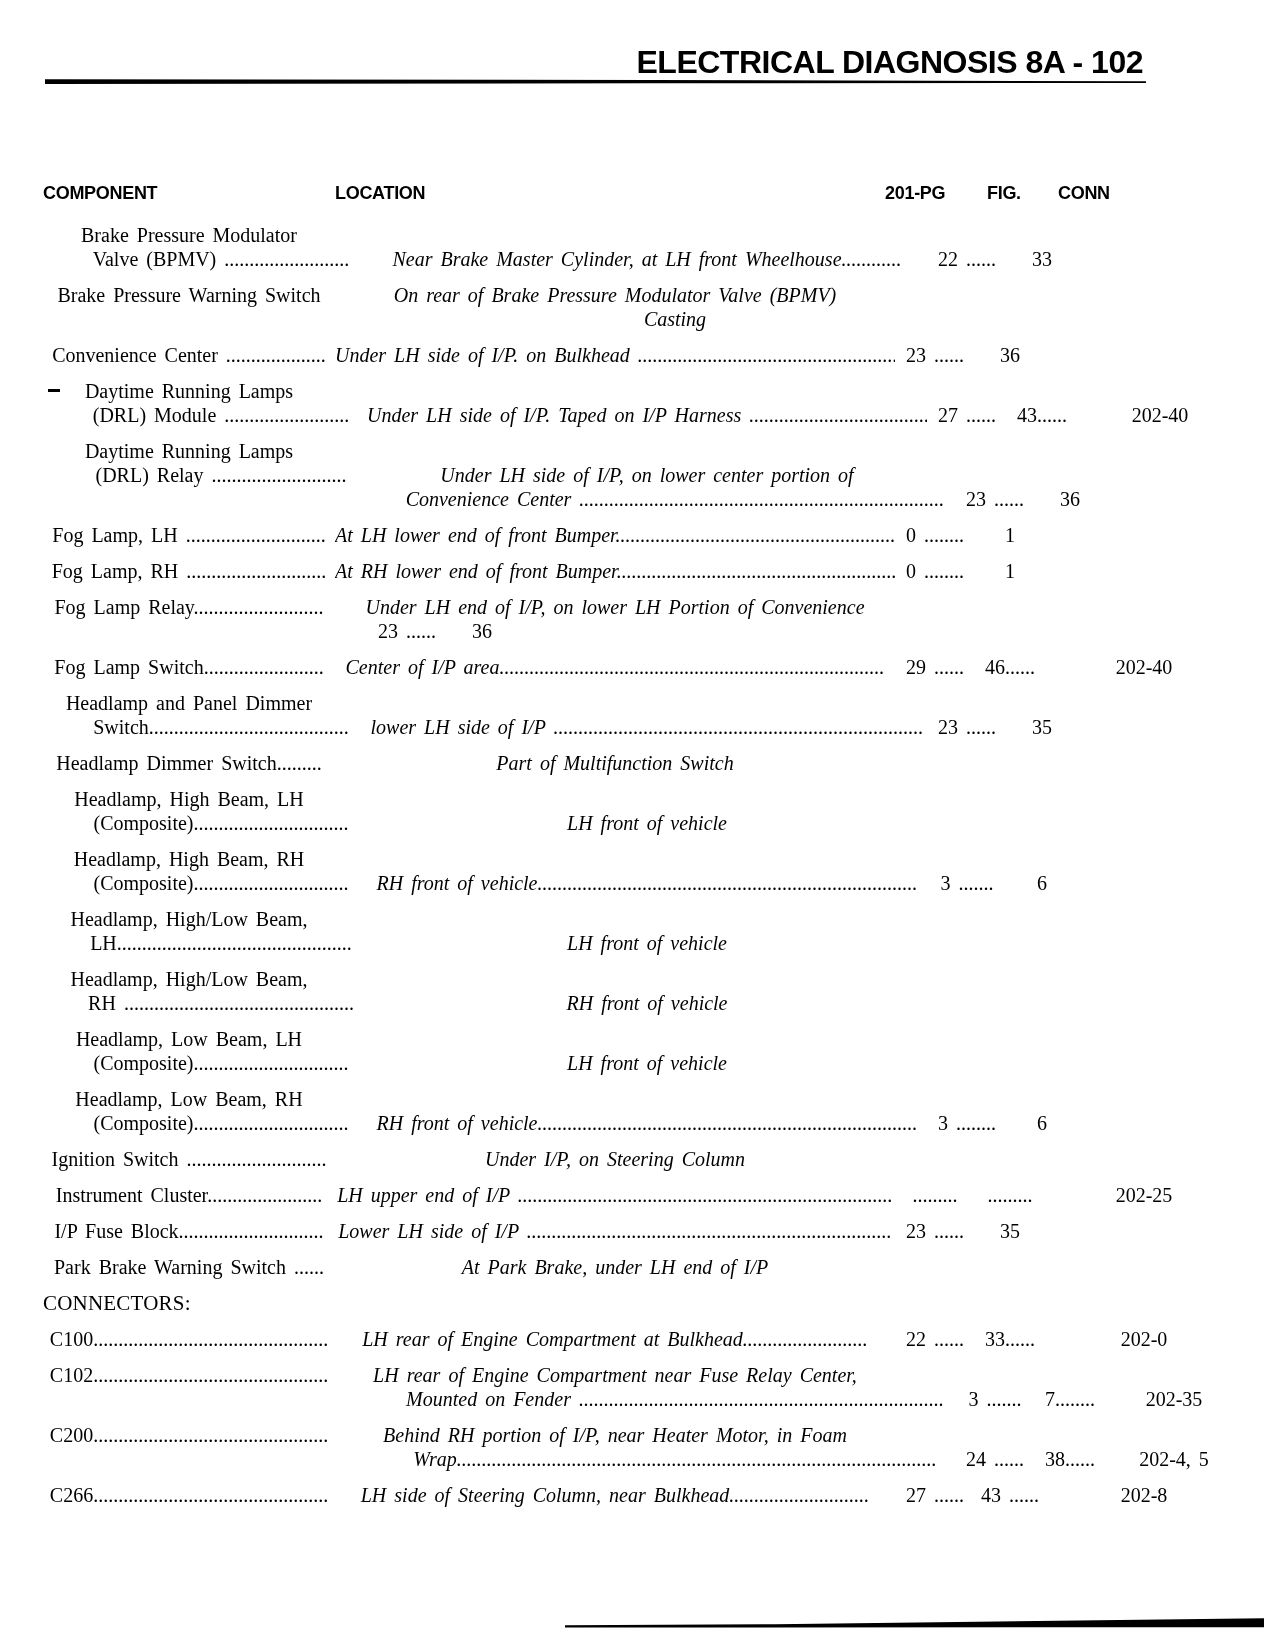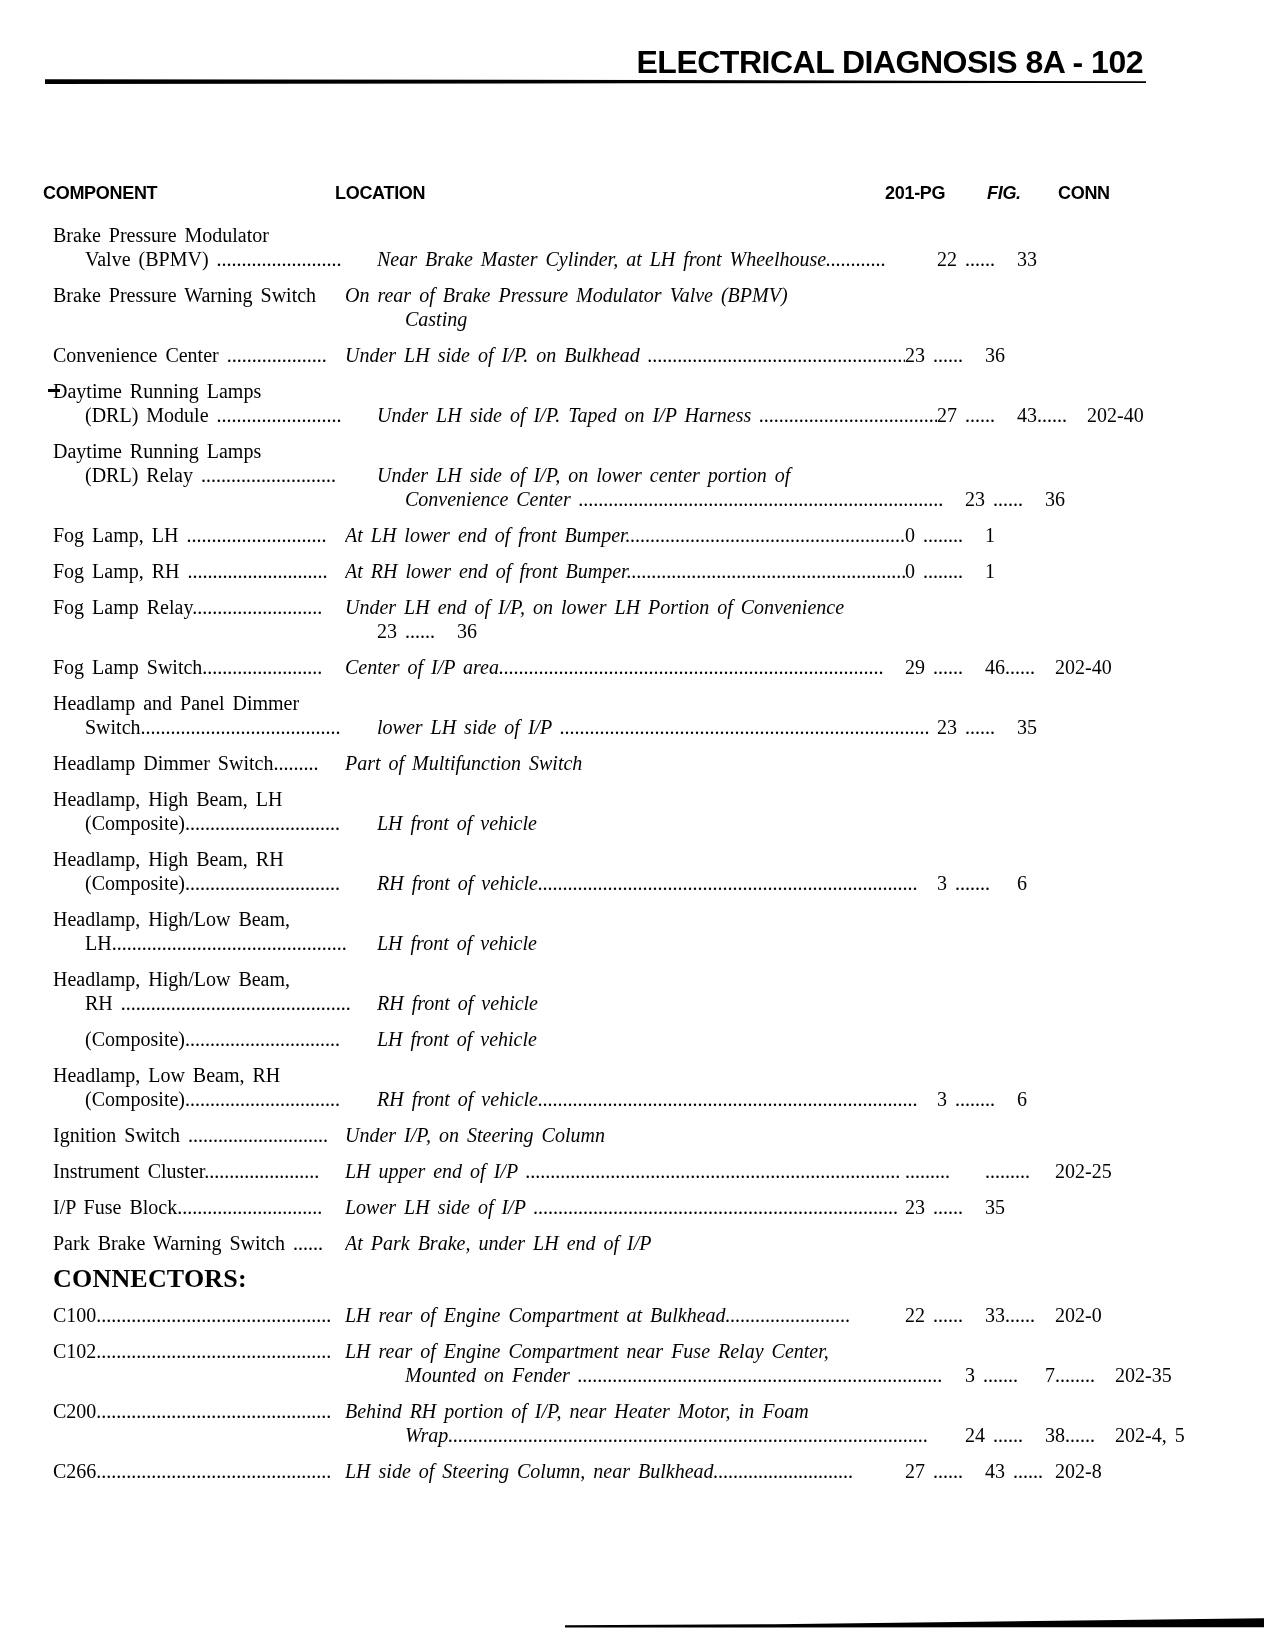--- a/index.html
+++ b/index.html
@@ -41,28 +41,29 @@
     top: 183px;
     font-family: "Liberation Sans", sans-serif;
     font-weight: bold;
     font-size: 18px;
     letter-spacing: -0.3px;
     white-space: nowrap;
   }
   .col-head.component { left: 43px; }
   .col-head.location  { left: 335px; }
   .col-head.pg        { left: 885px; }
-  .col-head.fig       { left: 987px; font-style: italic; }
+  .col-head.fig       { left: 987px; }
   .col-head.conn      { left: 1058px; }
   
   .table-body {
     position: absolute;
-    left: 53px;
+    left: 43px;
     top: 223px;
     width: 1200px;
+    text-align: center;
   }
   .row { margin-bottom: 12px; }
   .line {
     display: flex;
     height: 24px;
     line-height: 24px;
     font-size: 20px;
     word-spacing: 3px;
   }
   .cell {
@@ -71,22 +72,22 @@
     flex: none;
   }
   .c-comp { width: 292px; }
   .c-loc  { width: 560px; font-style: italic; }
   .c-pg   { width: 80px;  }
   .c-fig  { width: 70px;  }
   .c-conn { flex: 1; }
   .indent-comp { padding-left: 32px; }
   .indent-loc  { padding-left: 28px; }
   .section-label {
-    font-weight: bold;
-    font-size: 26px;
+    font-weight: normal;
+    font-size: 21px;
     letter-spacing: 0.2px;
   }
   
   .artifact-dash {
     position: absolute;
     left: 48px;
     top: 389px;
     width: 12px;
     height: 3px;
     background: #000;
@@ -287,20 +288,24 @@
       <div class="line">
         <div class="cell c-comp indent-comp">RH ..............................................</div>
         <div class="cell c-loc">RH front of vehicle</div>
         <div class="cell c-pg"></div>
         <div class="cell c-fig"></div>
         <div class="cell c-conn"></div>
       </div>
     </div>
     <div class="row">
       <div class="line">
+        <div class="cell c-comp">Headlamp, Low Beam, LH</div>
+        <div class="cell c-loc"></div>
+      </div>
+      <div class="line">
         <div class="cell c-comp indent-comp">(Composite)...............................</div>
         <div class="cell c-loc">LH front of vehicle</div>
         <div class="cell c-pg"></div>
         <div class="cell c-fig"></div>
         <div class="cell c-conn"></div>
       </div>
     </div>
     <div class="row">
       <div class="line">
         <div class="cell c-comp">Headlamp, Low Beam, RH</div>

